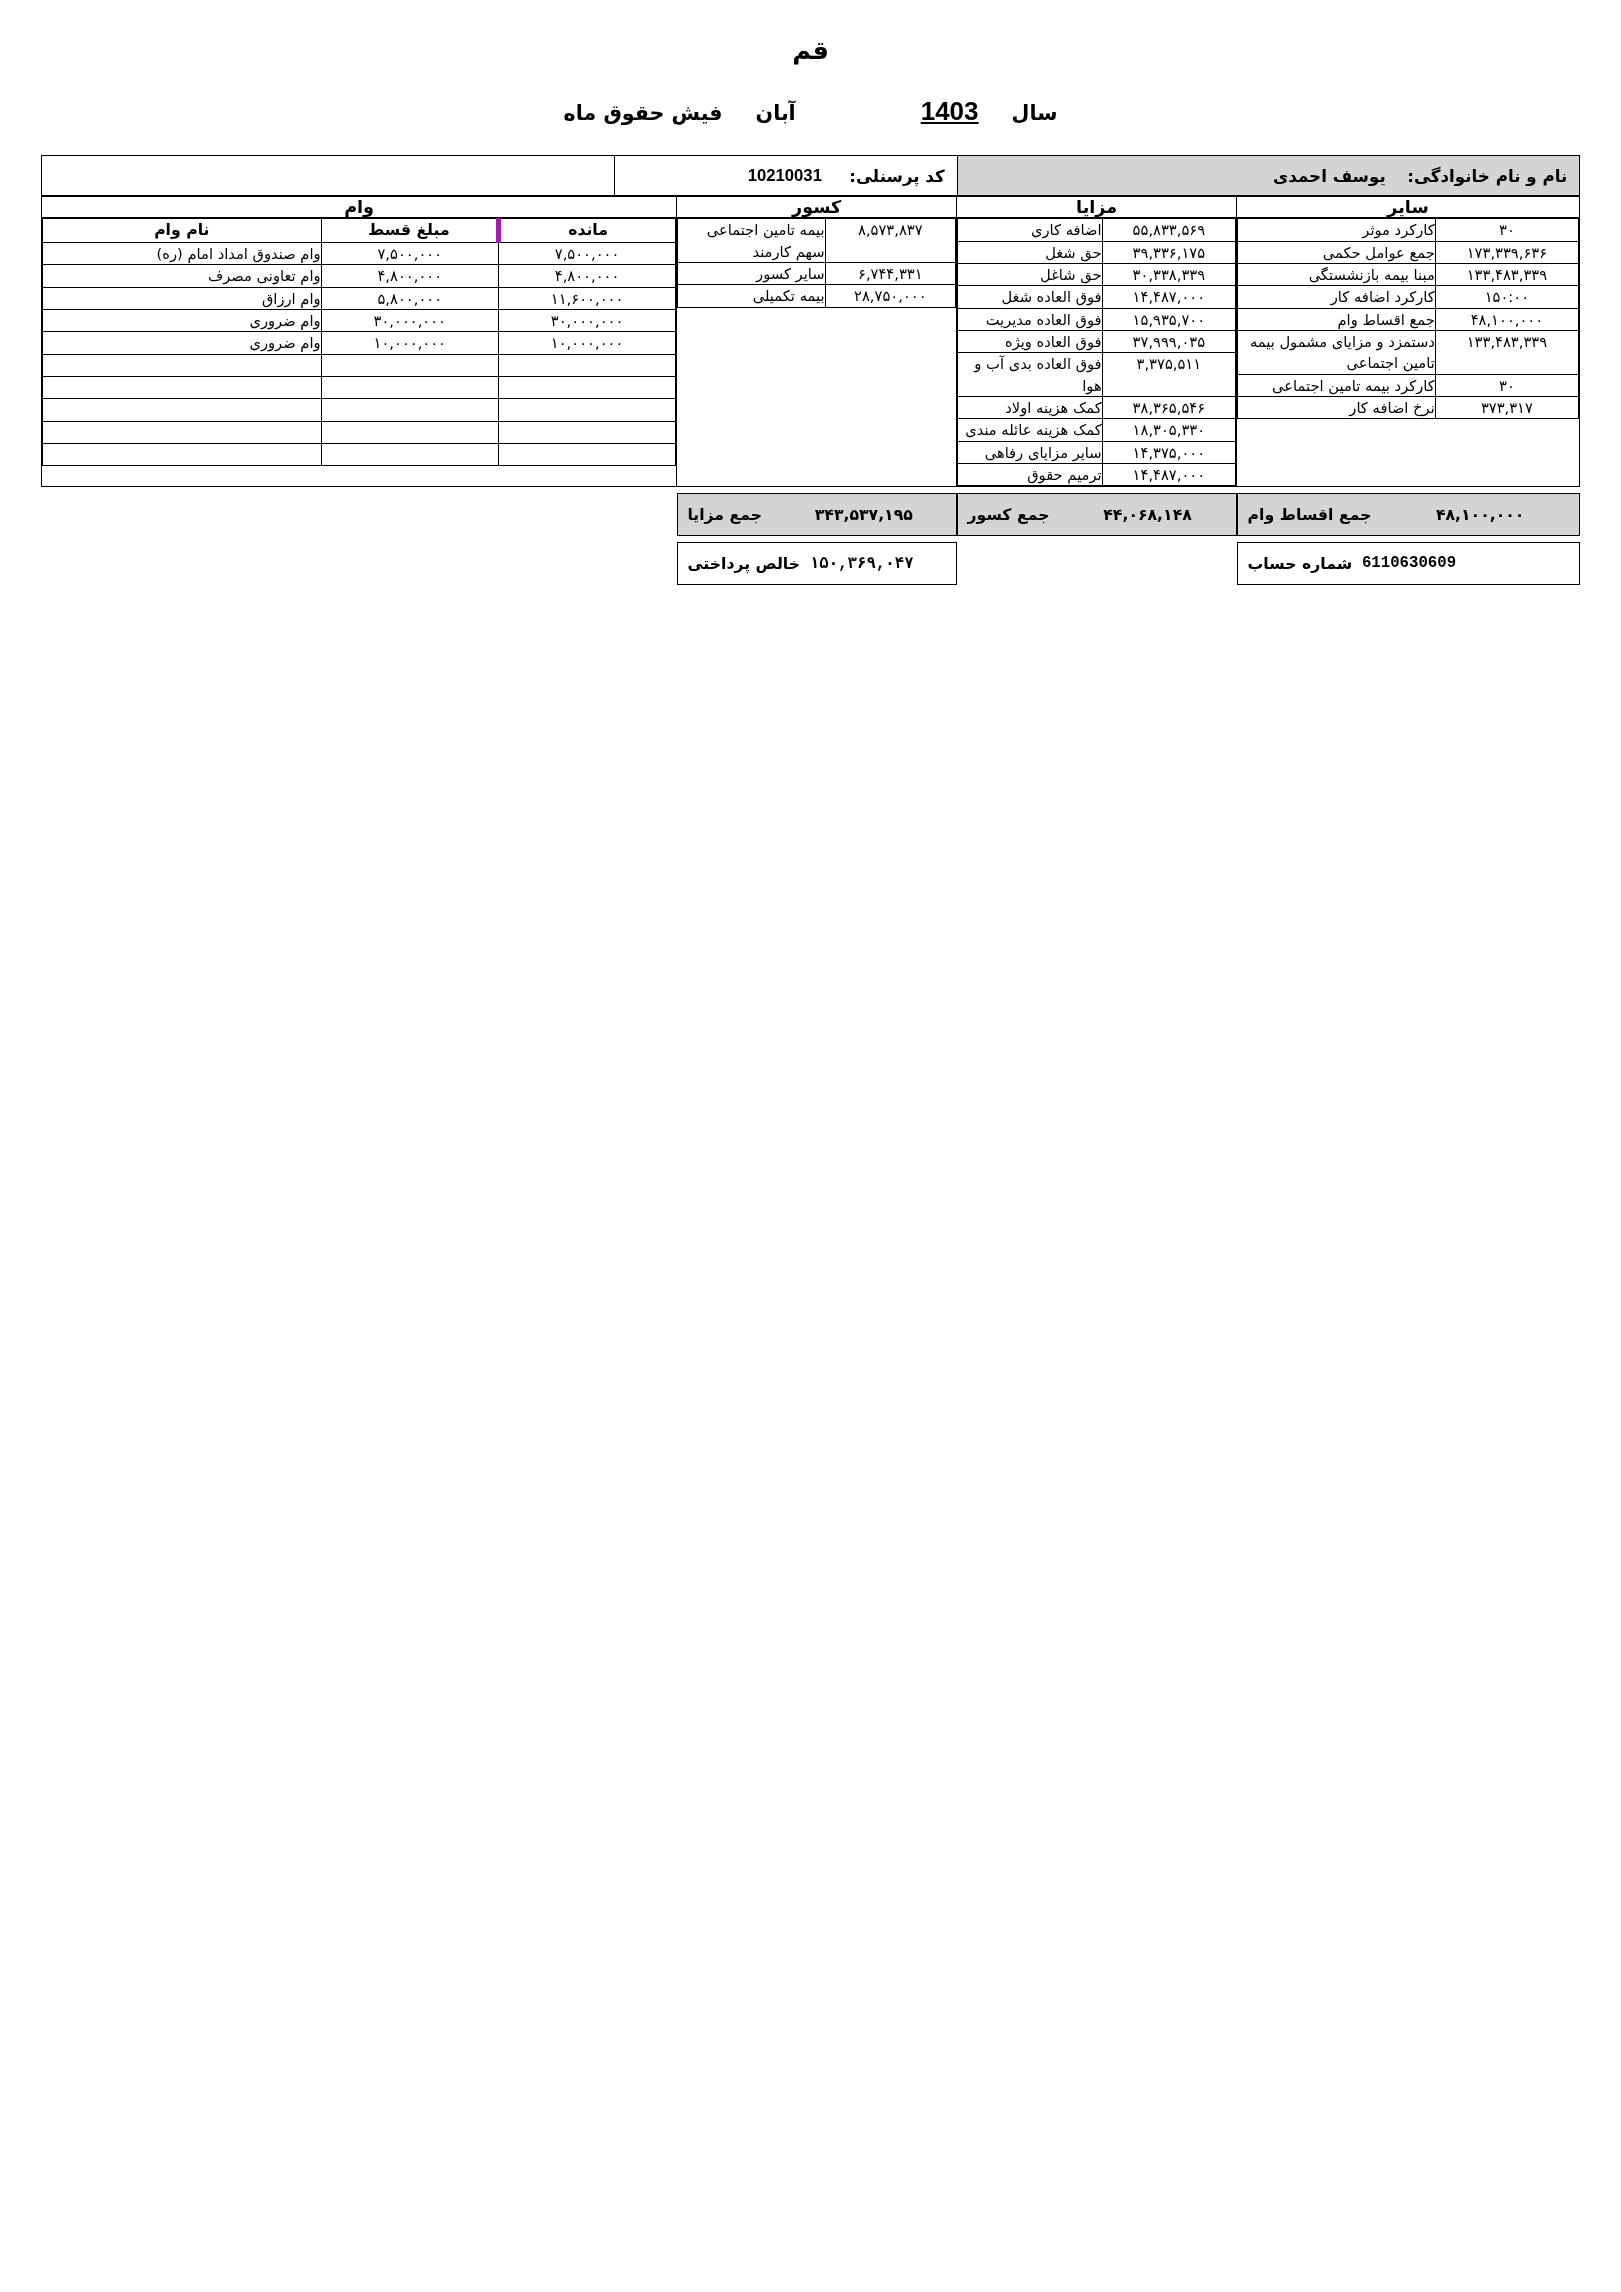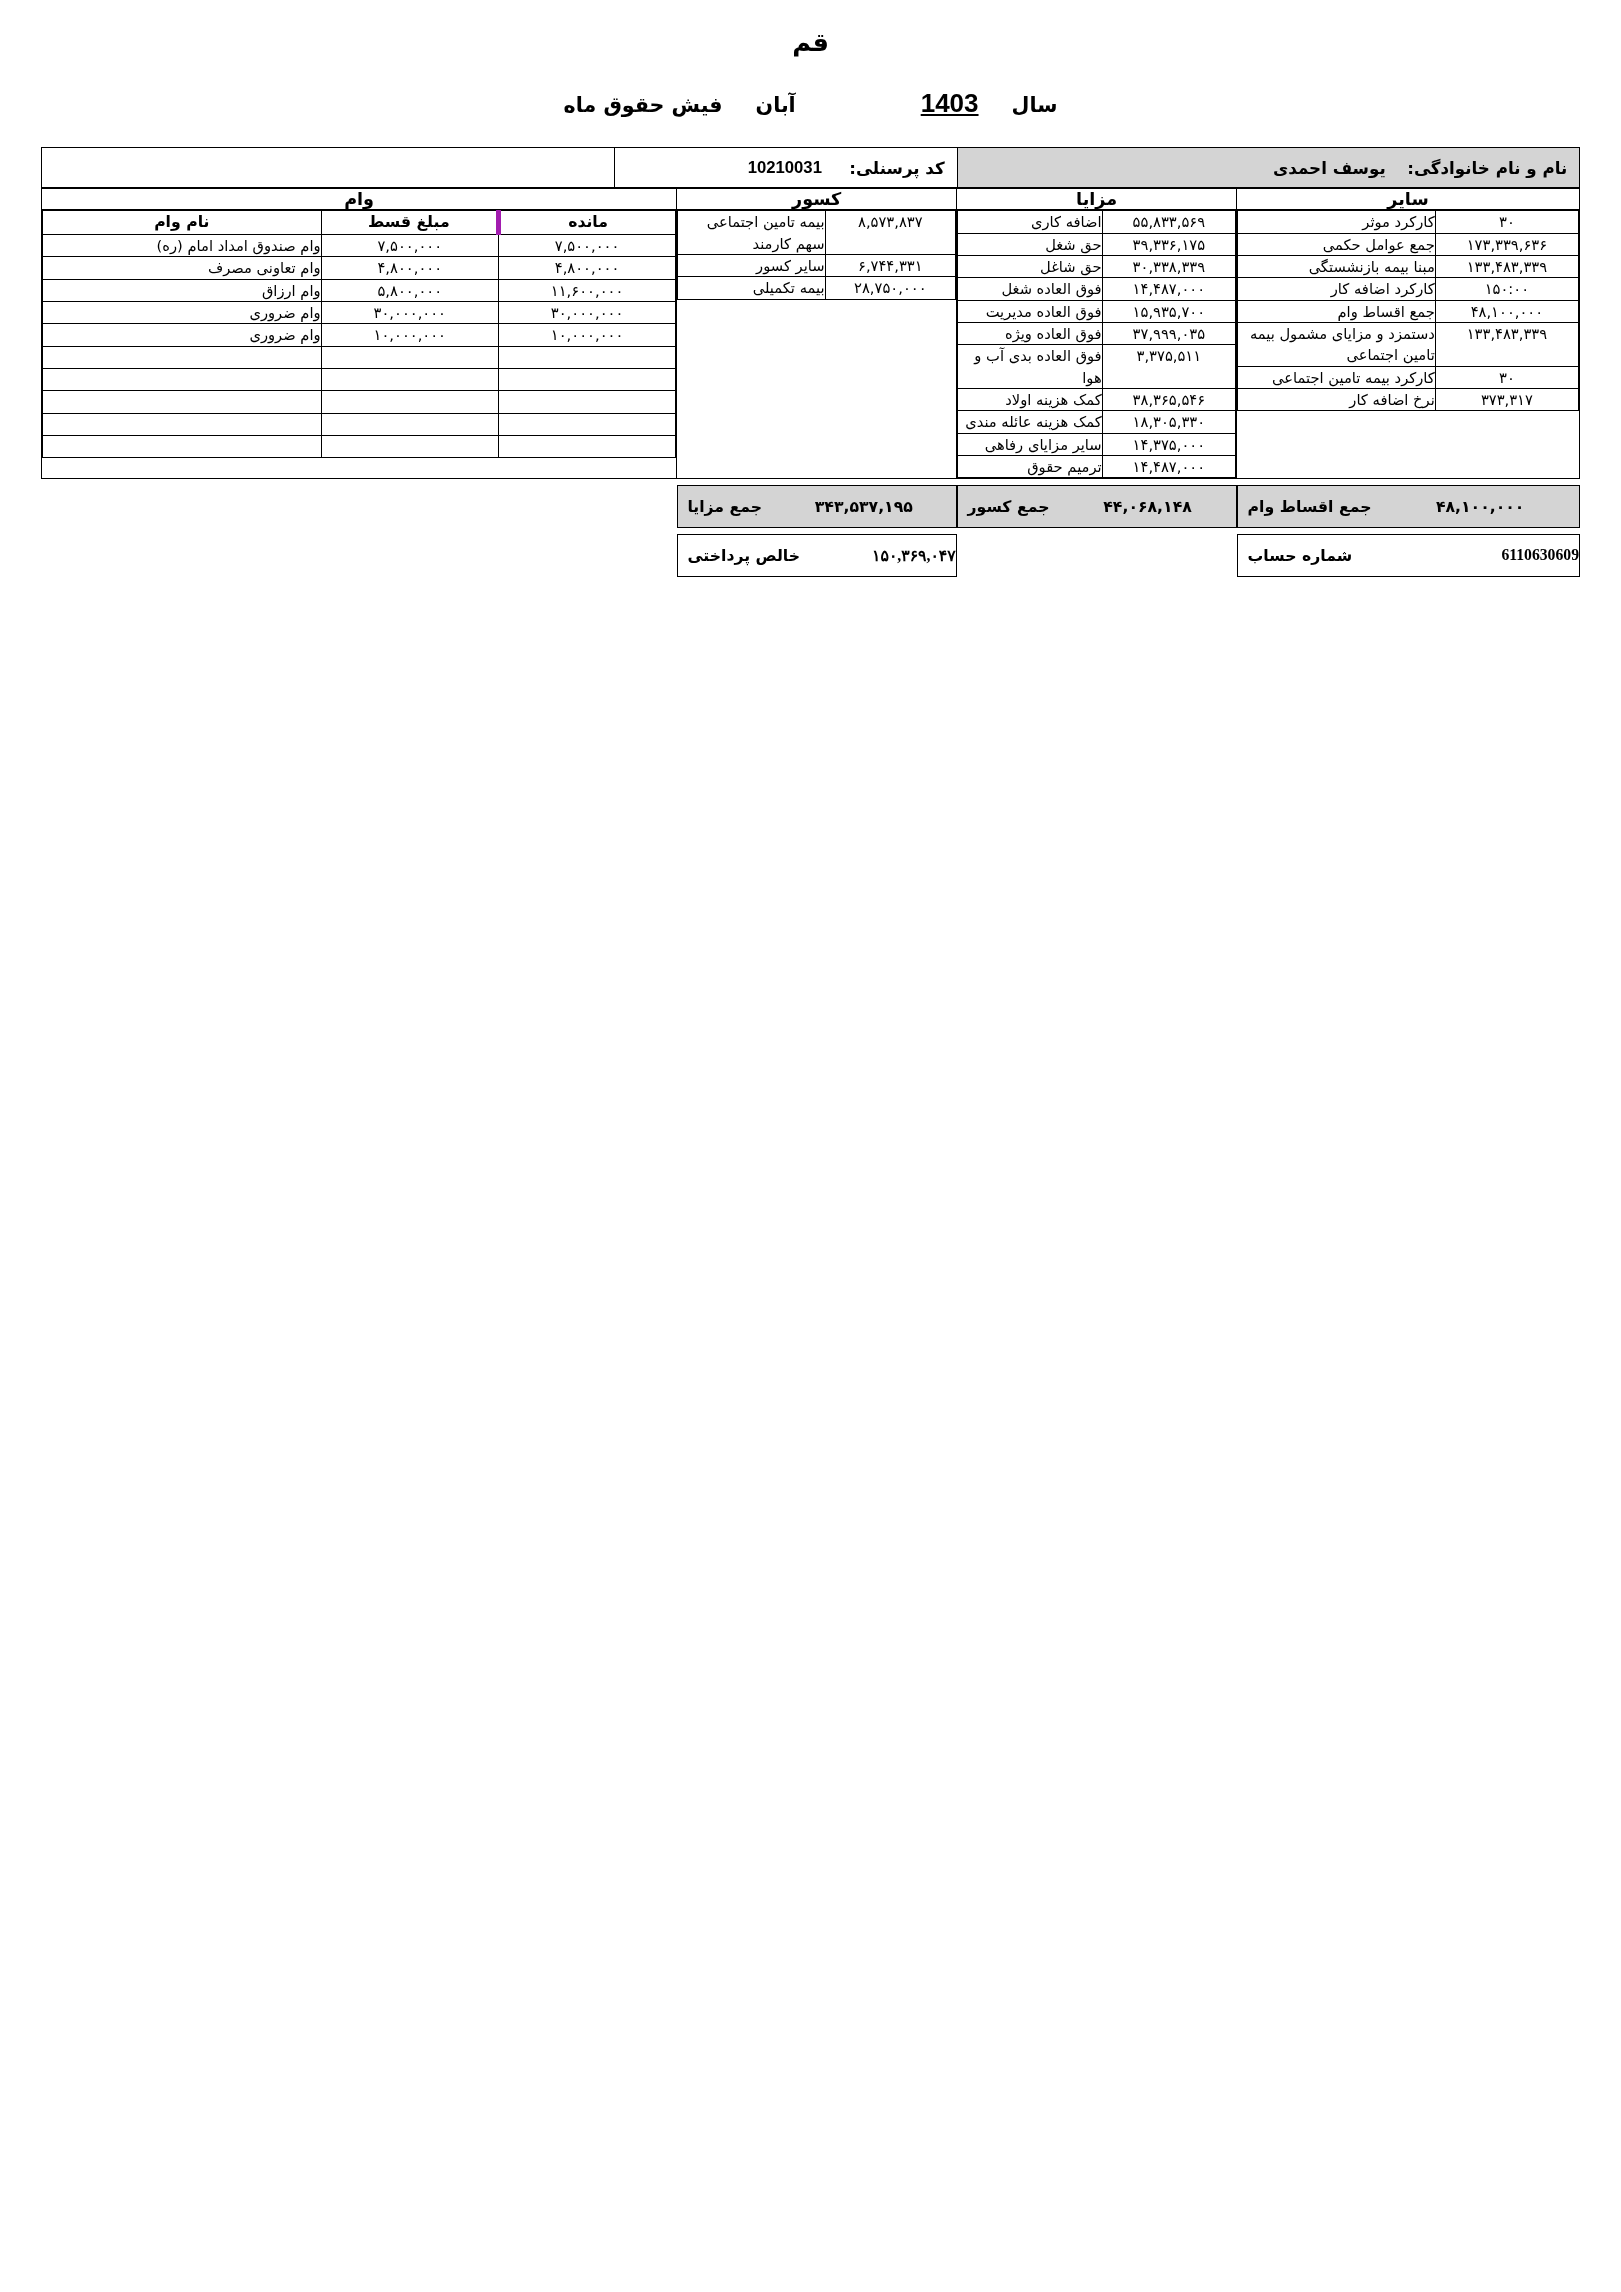--- a/index.html
+++ b/index.html
@@ -12,21 +12,21 @@
     height: 2293px;
     font-family: "DejaVu Sans", "Liberation Sans", sans-serif;
     color: #000000;
     position: relative;
   }
   .page {
     width: 1621px;
     height: 2142px;
     position: relative;
     box-sizing: border-box;
-    padding: 0;
+    padding: 8px;
   }
 
   
   .city-title {
     text-align: center;
     font-size: 25.5px;
     font-weight: bold;
     padding-top: 27.4px;
     letter-spacing: 0;
   }
@@ -188,22 +188,22 @@
     font-size: 15.7px;
     font-weight: bold;
   }
   .totals2 .box .t-label {
     padding: 0 9.8px;
     text-align: right;
     white-space: nowrap;
   }
   .totals2 .box .t-value {
     flex: 1;
-    text-align: right;
-    font-family: Liberation Serif, serif;
+    text-align: left;
+    font-family: Liberation Mono, monospace;
   }
   .totals2 .b-acct  { width: 22.3%; }
   .totals2 .gap1    { width: 18.2%; border: none; background: transparent; }
   .totals2 .b-net   { width: 18.2%; }
   .totals2 .b-empty { width: 41.3%; border: none; background: transparent; }
 </style>
 </head>
 <body>
 
 <div class="page">

